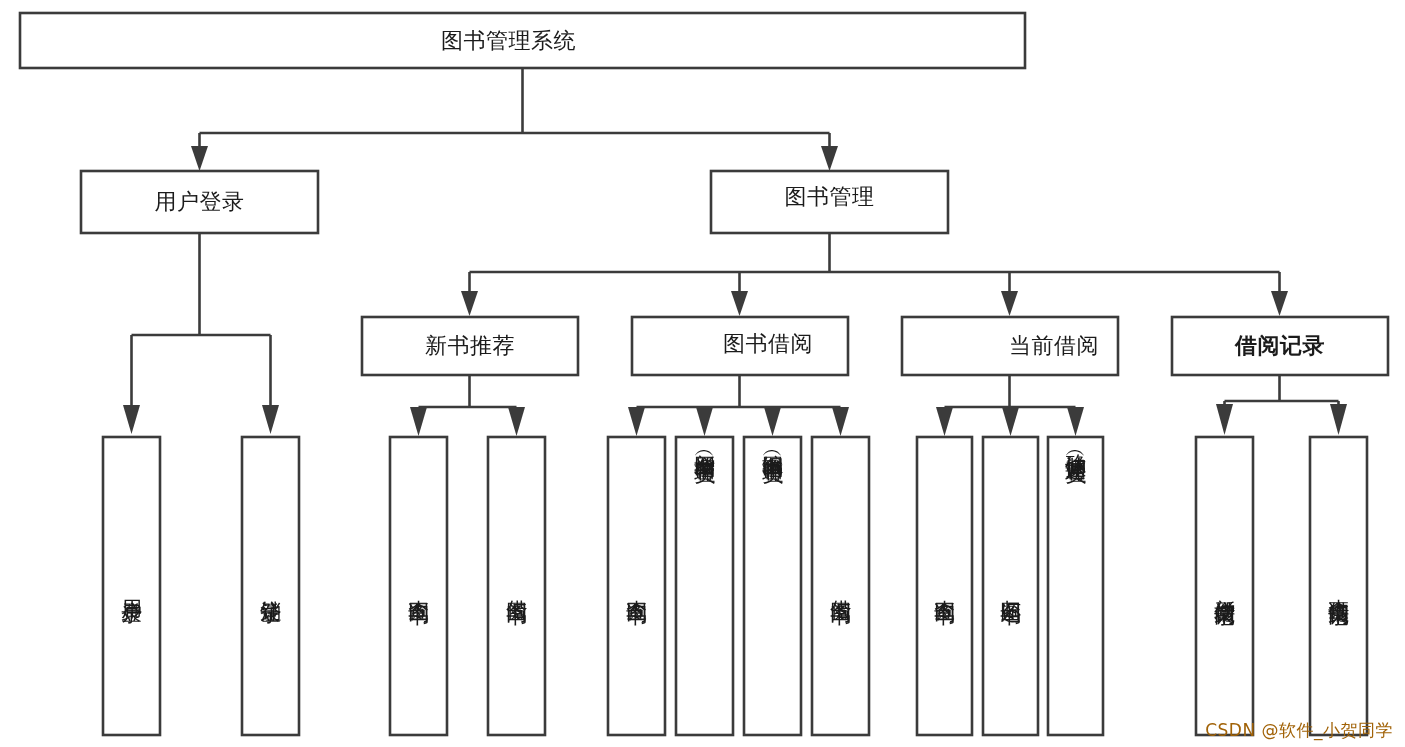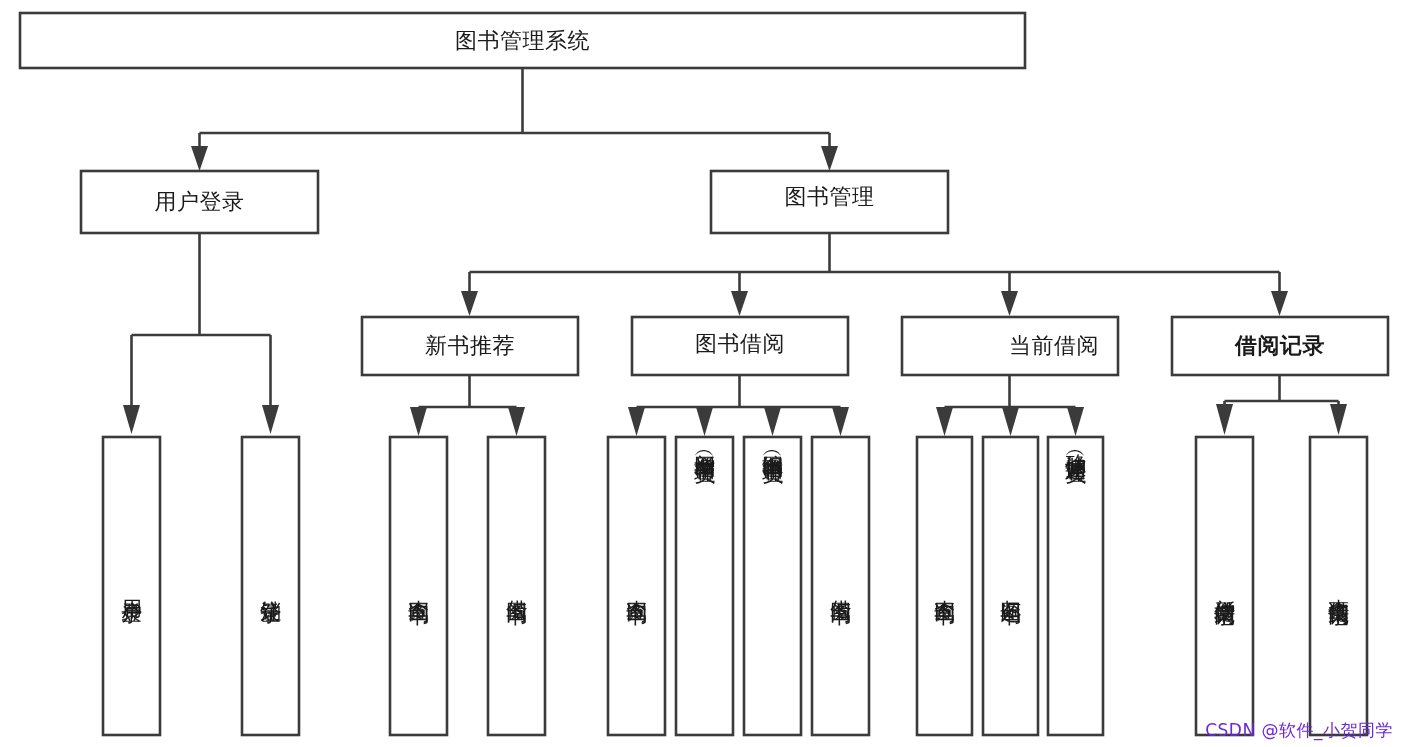--- a/index.html
+++ b/index.html
@@ -73,21 +73,21 @@
     color: #1b1b1b;
     letter-spacing: 0.5px;
     white-space: nowrap;
   }
   #watermark {
     position: absolute;
     right: 12px;
     bottom: 5px;
     font-family: "DejaVu Sans", "Liberation Sans", sans-serif;
     font-size: 17px;
-    color: #6d28d9;
+    color: #a16207;
     letter-spacing: 0.5px;
     white-space: nowrap;
   }
 </style>
 </head>
 <body>
 
 <div id="diagram-root">
 
   <svg id="tree-svg" viewBox="0 0 1405 747">
@@ -191,37 +191,37 @@
     <rect class="node-box" x="676" y="437" width="57" height="298"></rect>
     <rect class="node-box" x="744" y="437" width="57" height="298"></rect>
     <rect class="node-box" x="812" y="437" width="57" height="298"></rect>
     <rect class="node-box" x="917" y="437" width="55" height="298"></rect>
     <rect class="node-box" x="983" y="437" width="55" height="298"></rect>
     <rect class="node-box" x="1048" y="437" width="55" height="298"></rect>
     <rect class="node-box" x="1196" y="437" width="57" height="298"></rect>
     <rect class="node-box" x="1310" y="437" width="57" height="298"></rect>
   </svg>
 
-  <div class="hlabel-wrap" style="left:20px; top:13px; width:1005px; height:55px;">
+  <div class="hlabel-wrap" style="left:6px; top:13px; width:1005px; height:55px;">
     <span class="hlabel-text">图书管理系统</span>
   </div>
 
   <div class="hlabel-wrap" style="left:81px; top:171px; width:237px; height:62px;">
     <span class="hlabel-text">用户登录</span>
   </div>
 
   <div class="hlabel-wrap" style="left:711px; top:171px; width:237px; height:52px;">
     <span class="hlabel-text">图书管理</span>
   </div>
 
   <div class="hlabel-wrap" style="left:362px; top:317px; width:216px; height:58px;text-align:right;">
     <span class="hlabel-text">新书推荐</span>
   </div>
 
-  <div class="hlabel-wrap" style="left:632px; top:317px; width:216px; height:54px;">
+  <div class="hlabel-wrap" style="left:632px; top:317px; width:216px; height:54px;padding-left:28px;">
     <span class="hlabel-text">图书借阅</span>
   </div>
 
   <div class="hlabel-wrap" style="left:902px; top:317px; width:216px; height:58px;padding-left:44px;">
     <span class="hlabel-text">当前借阅</span>
   </div>
 
   <div class="hlabel-wrap" style="left:1172px; top:317px; width:216px; height:58px;font-weight:bold;">
     <span class="hlabel-text">借阅记录</span>
   </div>

